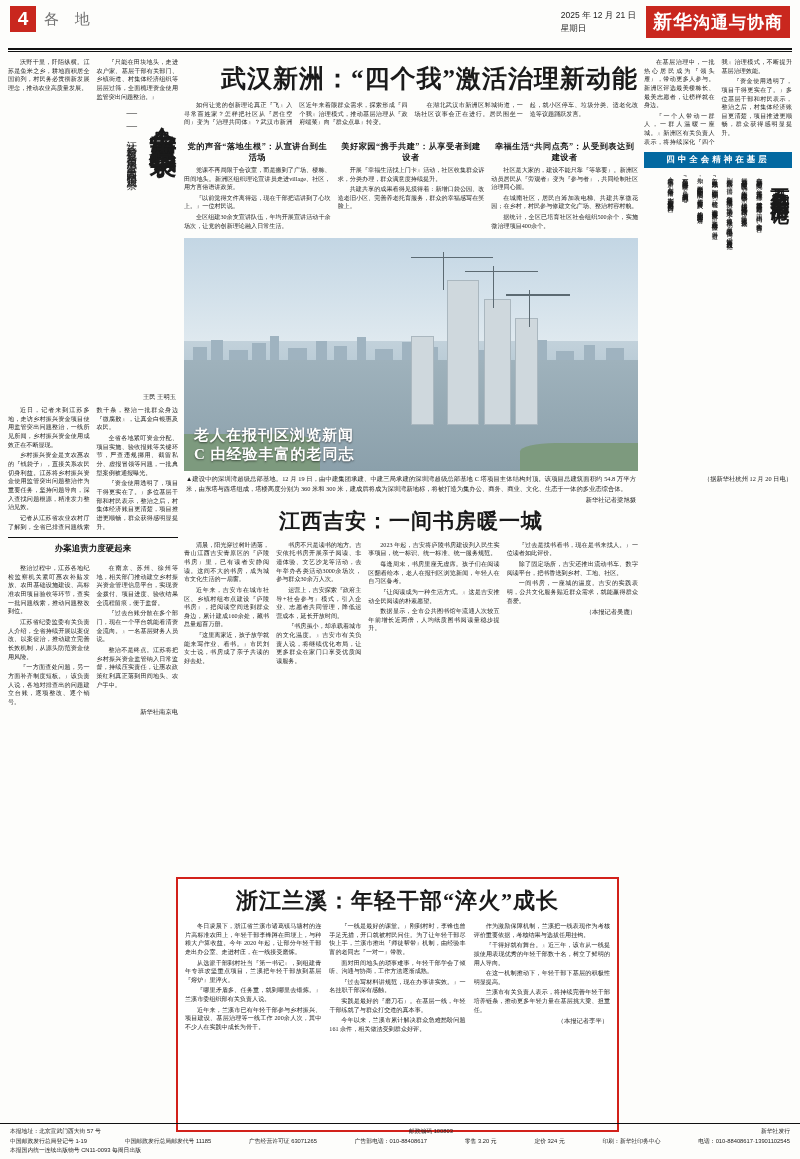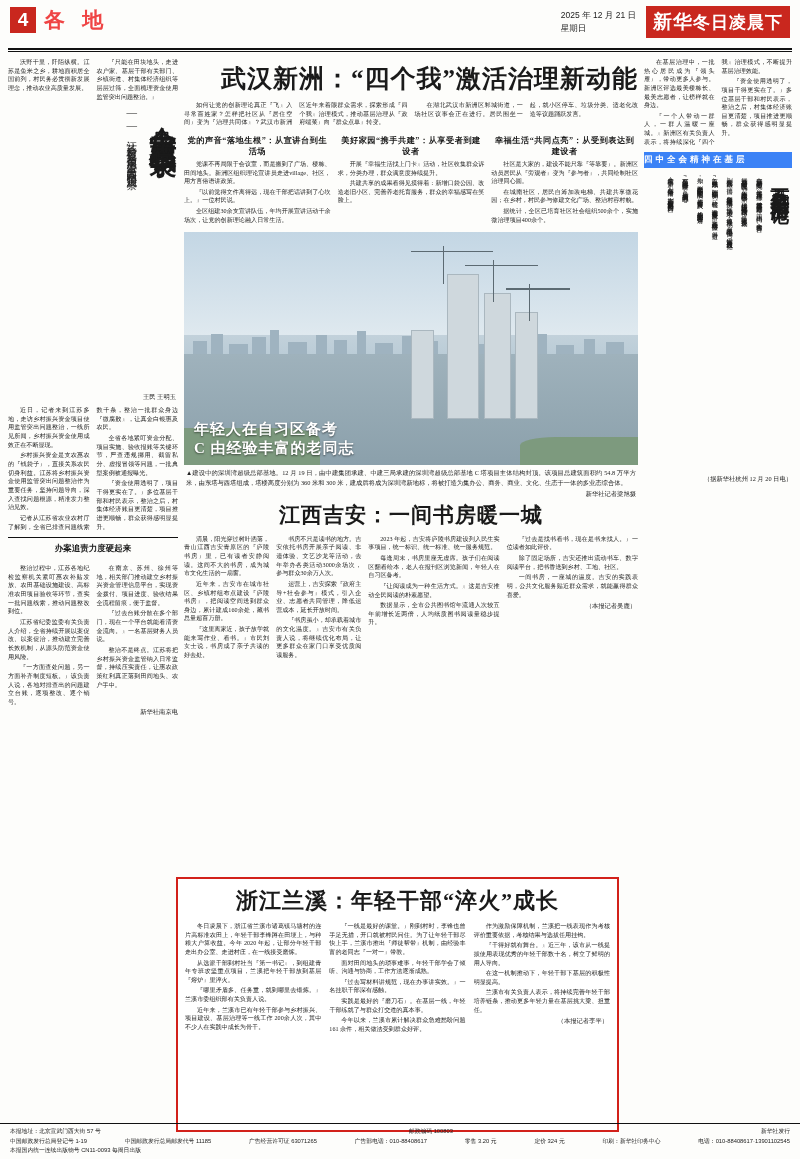--- a/index.html
+++ b/index.html
@@ -19,21 +19,21 @@
     position:relative; height:46px; padding:6px 10px 0 10px;
     display:flex; align-items:flex-start; justify-content:space-between;
   }
   .mh-left { display:flex; align-items:center; gap:8px; }
   .page-num {
     width:26px; height:26px; background:#c9271e; color:#fff;
     font-size:19px; font-weight:bold; display:flex; align-items:center; justify-content:center;
     font-family:"Liberation Sans", sans-serif;
   }
   .section-name {
-    font-size:21px; font-weight:bold; letter-spacing:6px; color:#ef4444;
+    font-size:15px; font-weight:normal; letter-spacing:6px; color:#737373;
   }
   .mh-right { display:flex; align-items:center; gap:10px; }
   .date-block { text-align:left; font-size:8.5px; line-height:1.5; color:#222; font-family:"Liberation Sans", sans-serif; }
   .paper-logo {
     background:#c9271e; color:#fff; padding:3px 7px; font-size:17px; font-weight:bold;
     letter-spacing:1px; white-space:nowrap;
   }
   .paper-logo .big { font-size:19px; }
   .rule-thick { height:2px; background:#111; margin:2px 8px 0 8px; }
   .rule-thin { height:1px; background:#111; margin:1px 8px 6px 8px; }
@@ -95,21 +95,21 @@
   .tower { position:absolute; background:#cfd8dd; border:1px solid #aab7bf; }
   .crane { position:absolute; background:#5c6a72; }
   .green { position:absolute; background:#7d9a7e; }
   .photo-label {
     position:absolute; left:10px; bottom:8px; color:#fff; font-size:15px; font-weight:bold;
     line-height:1.25; text-shadow:0 1px 2px rgba(0,0,0,.55); letter-spacing:1px;
   }
   .caption { font-size:6.3px; line-height:1.5; text-align:justify; margin:3px 2px 0 2px; color:#222; }
   .caption .credit { display:block; text-align:right; margin-top:2px; }
   .band {
-    background:#3b82f6; color:#fff; font-size:8.5px; text-align:left; letter-spacing:3px;
+    background:#0369a1; color:#fff; font-size:8.5px; text-align:center; letter-spacing:3px;
     padding:2px 0; margin:6px 0 5px 0; font-weight:bold;
   }
   .vtitle-right {
     writing-mode:vertical-rl; text-orientation:upright;
     font-size:19px; font-weight:bold; letter-spacing:2px; line-height:1.25;
     height:230px;
   }
   .vtext-right {
     writing-mode:vertical-rl; text-orientation:upright;
     font-size:6.2px; line-height:1.9; letter-spacing:0.5px; height:300px; text-align:justify;
@@ -145,21 +145,21 @@
     <div class="mh-left">
       <div class="page-num">4</div>
       <div class="section-name">各 地</div>
     </div>
     <div class="mh-right">
       <div class="date-block">
         <div>2025 年 12 月 21 日</div>
         <div>星期日</div>
       </div>
       <div class="paper-logo">
-        <span class="big">新华</span><span>冬日凌晨下</span>
+        <span class="big">新华</span><span>沟通与协商</span>
       </div>
     </div>
   </div>
   <div class="rule-thick"></div>
   <div class="rule-thin"></div>
 
   <div class="body-wrap">
 
     <div class="col-left">
       <div class="tiny-col c2">
@@ -192,21 +192,21 @@
     </div>
 
     <div class="col-mid">
       <div class="mid-head">武汉新洲：“四个我”激活治理新动能</div>
 
       <div class="tiny-col c4">
         <p>如何让党的创新理论真正『飞』入寻常百姓家？怎样把社区从『居住空间』变为『治理共同体』？武汉市新洲区近年来着眼群众需求，探索形成『四个我』治理模式，推动基层治理从『政府端菜』向『群众点单』转变。</p>
         <p>在湖北武汉市新洲区邾城街道，一场社区议事会正在进行。居民围坐一起，就小区停车、垃圾分类、适老化改造等议题踊跃发言。</p>
       </div>
 
-      <div style="display:flex; gap:7px; margin-top:4px;">
+      <div style="display:flex; gap:7px; margin-top:10px;">
         <div style="flex:1">
           <div class="subhead">党的声音“落地生根”：从宣讲台到生活场</div>
           <div class="tiny-col c1">
             <p>党课不再局限于会议室，而是搬到了广场、楼栋、田间地头。新洲区组织理论宣讲员走进village、社区，用方言俗语讲政策。</p>
             <p>『以前觉得文件离得远，现在干部把话讲到了心坎上。』一位村民说。</p>
             <p>全区组建30余支宣讲队伍，年均开展宣讲活动千余场次，让党的创新理论融入日常生活。</p>
           </div>
         </div>
         <div style="flex:1">
           <div class="subhead">美好家园“携手共建”：从享受者到建设者</div>
@@ -262,21 +262,21 @@
           <div class="crane" style="left:50%;top:8%;width:18%;height:1.3px"></div>
           <div class="crane" style="left:68%;top:12%;width:1.3px;height:18%"></div>
           <div class="crane" style="left:62%;top:14%;width:16%;height:1.3px"></div>
           <div class="crane" style="left:76%;top:22%;width:1.3px;height:16%"></div>
           <div class="crane" style="left:71%;top:24%;width:14%;height:1.3px"></div>
 
           <div class="green" style="left:0;bottom:0;width:30%;height:16%;border-radius:0 30% 0 0"></div>
           <div class="green" style="right:0;bottom:0;width:26%;height:12%;border-radius:30% 0 0 0"></div>
 
           <div class="photo-label">
-            <div>年轻人在自习区备考</div>
+            <div>老人在报刊区浏览新闻</div>
             <div>C 由经验丰富的老同志</div>
           </div>
         </div>
         <div class="caption">
           <span>▲建设中的深圳湾超级总部基地。12 月 19 日，由中建集团承建、中建三局承建的深圳湾超级总部基地 C 塔项目主体结构封顶。该项目总建筑面积约 54.8 万平方米，由东塔与西塔组成，塔楼高度分别为 360 米和 300 米，建成后将成为深圳湾新地标，将被打造为集办公、商务、商业、文化、生态于一体的多业态综合体。</span>
           <span class="credit">新华社记者梁旭摄</span>
         </div>
       </div>
 
       <div class="mid-head2">江西吉安：一间书房暖一城</div>

